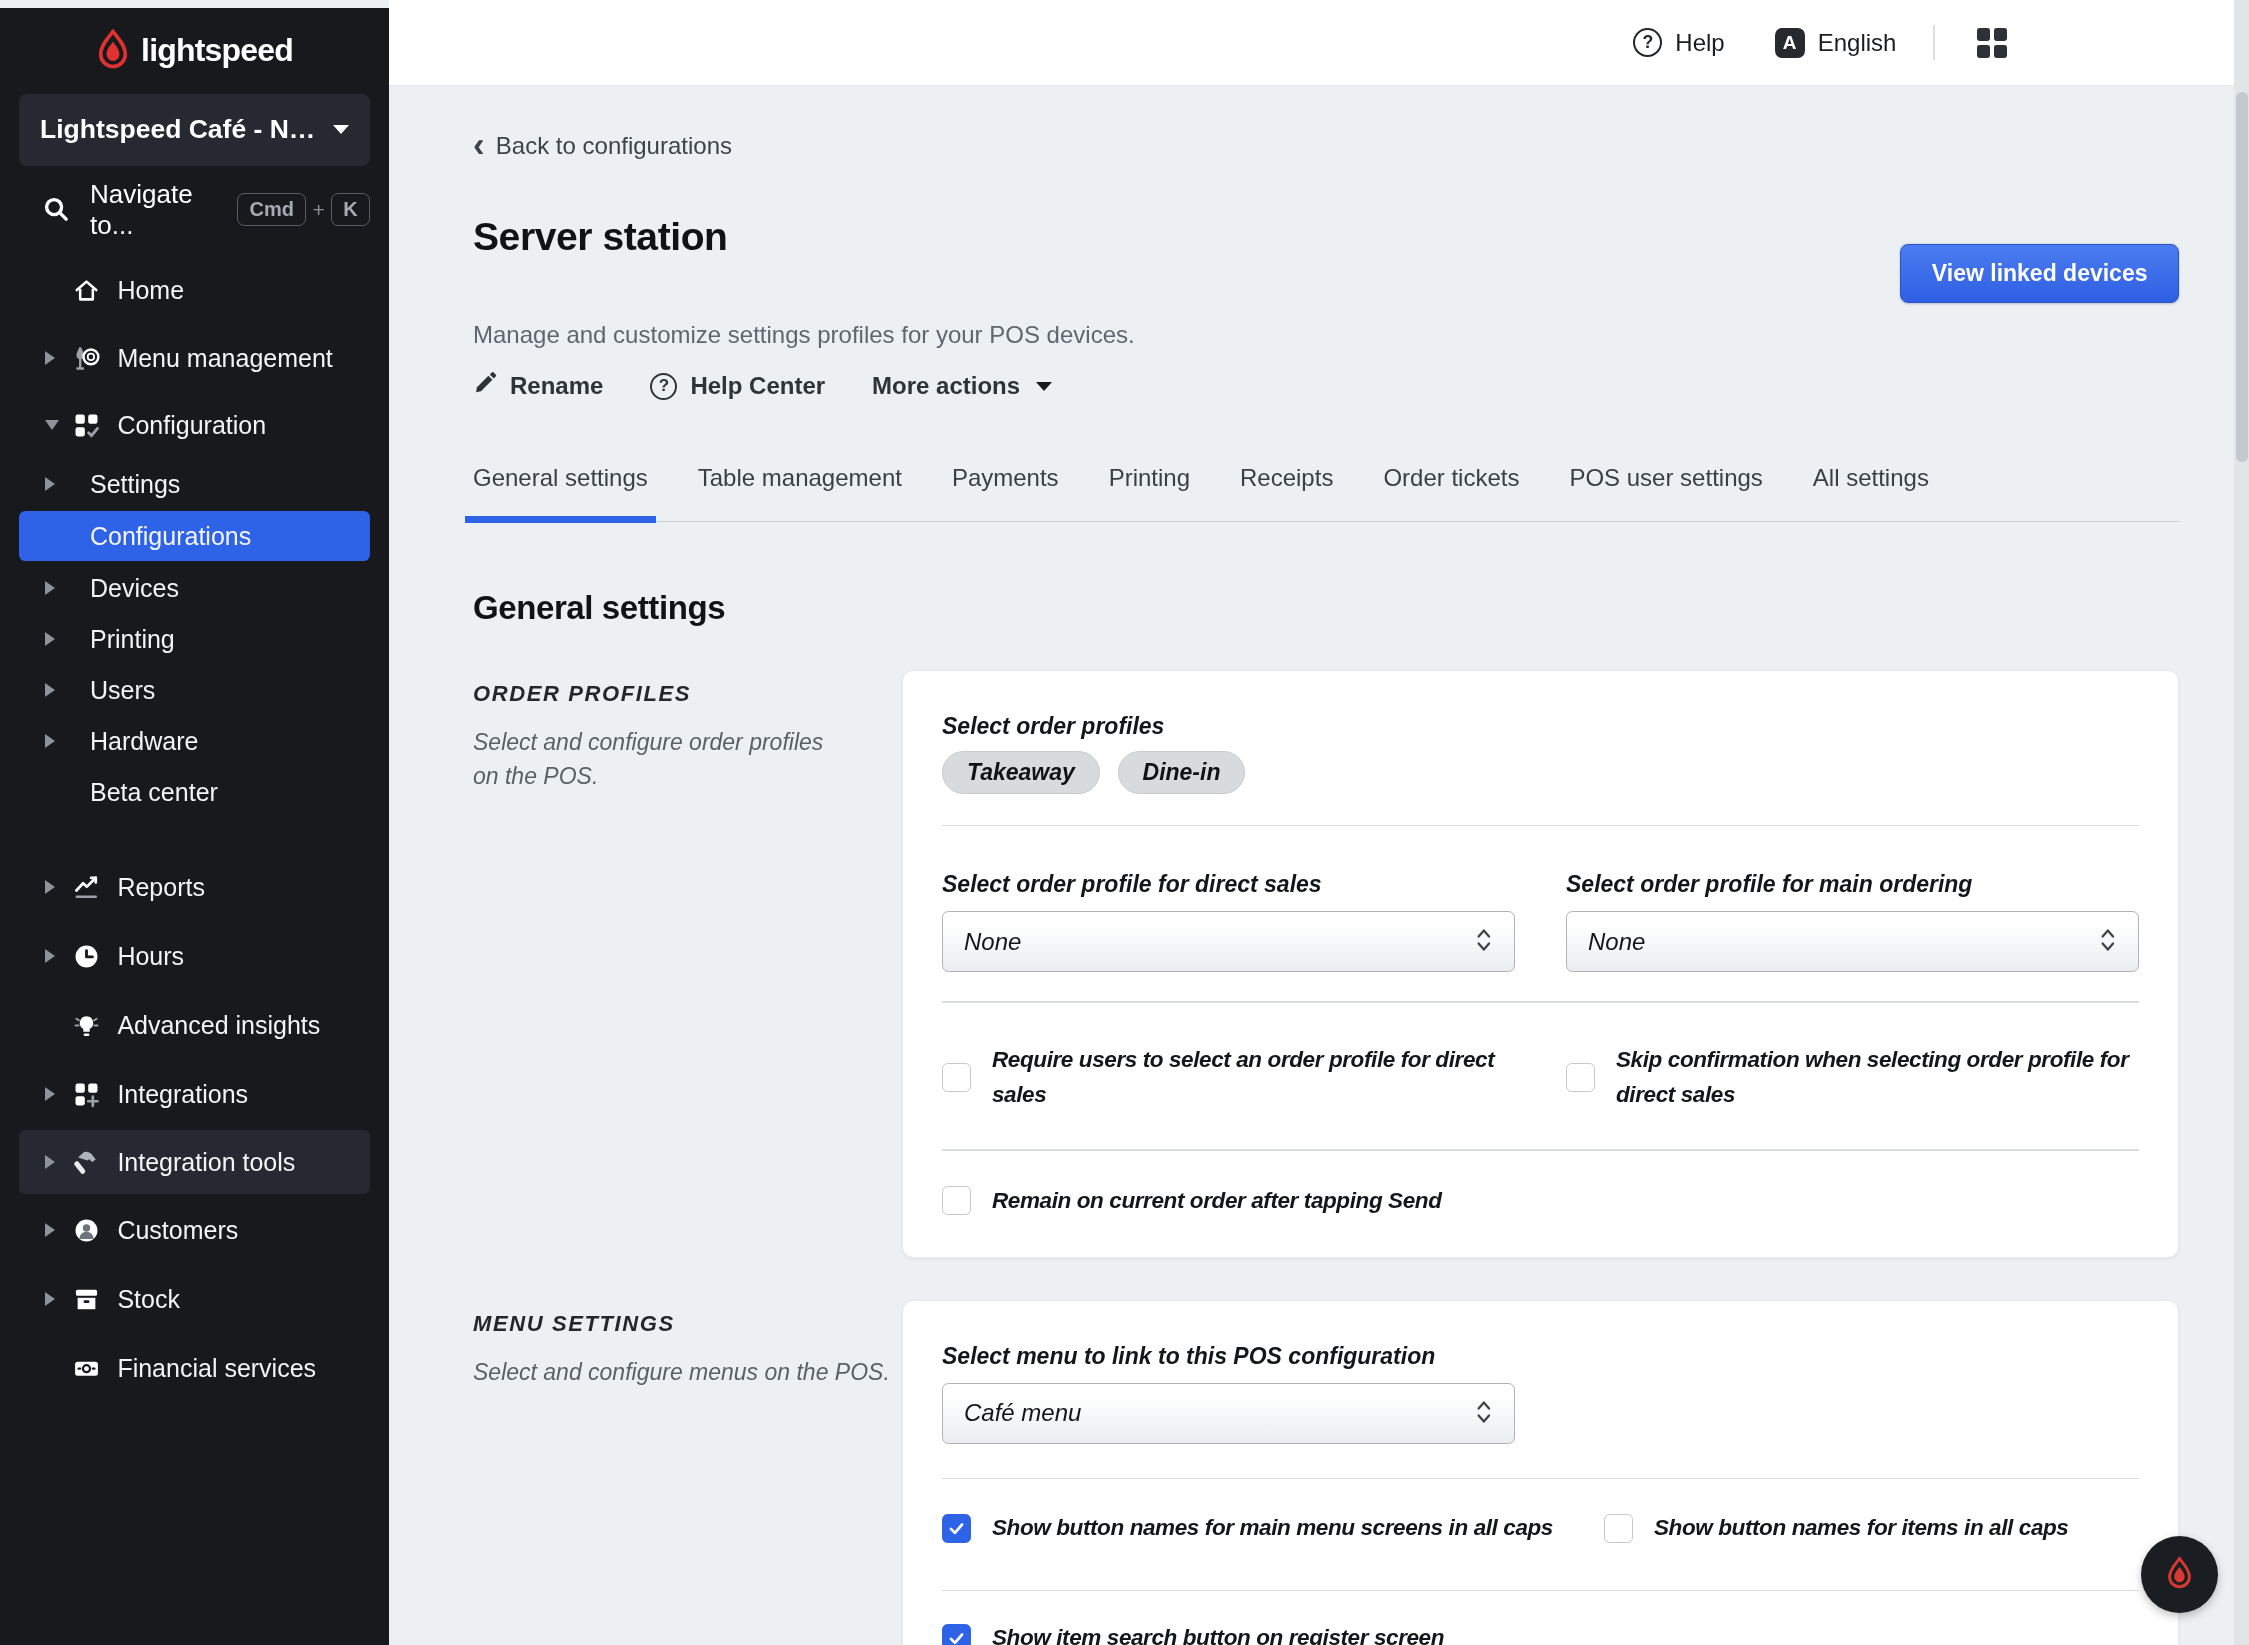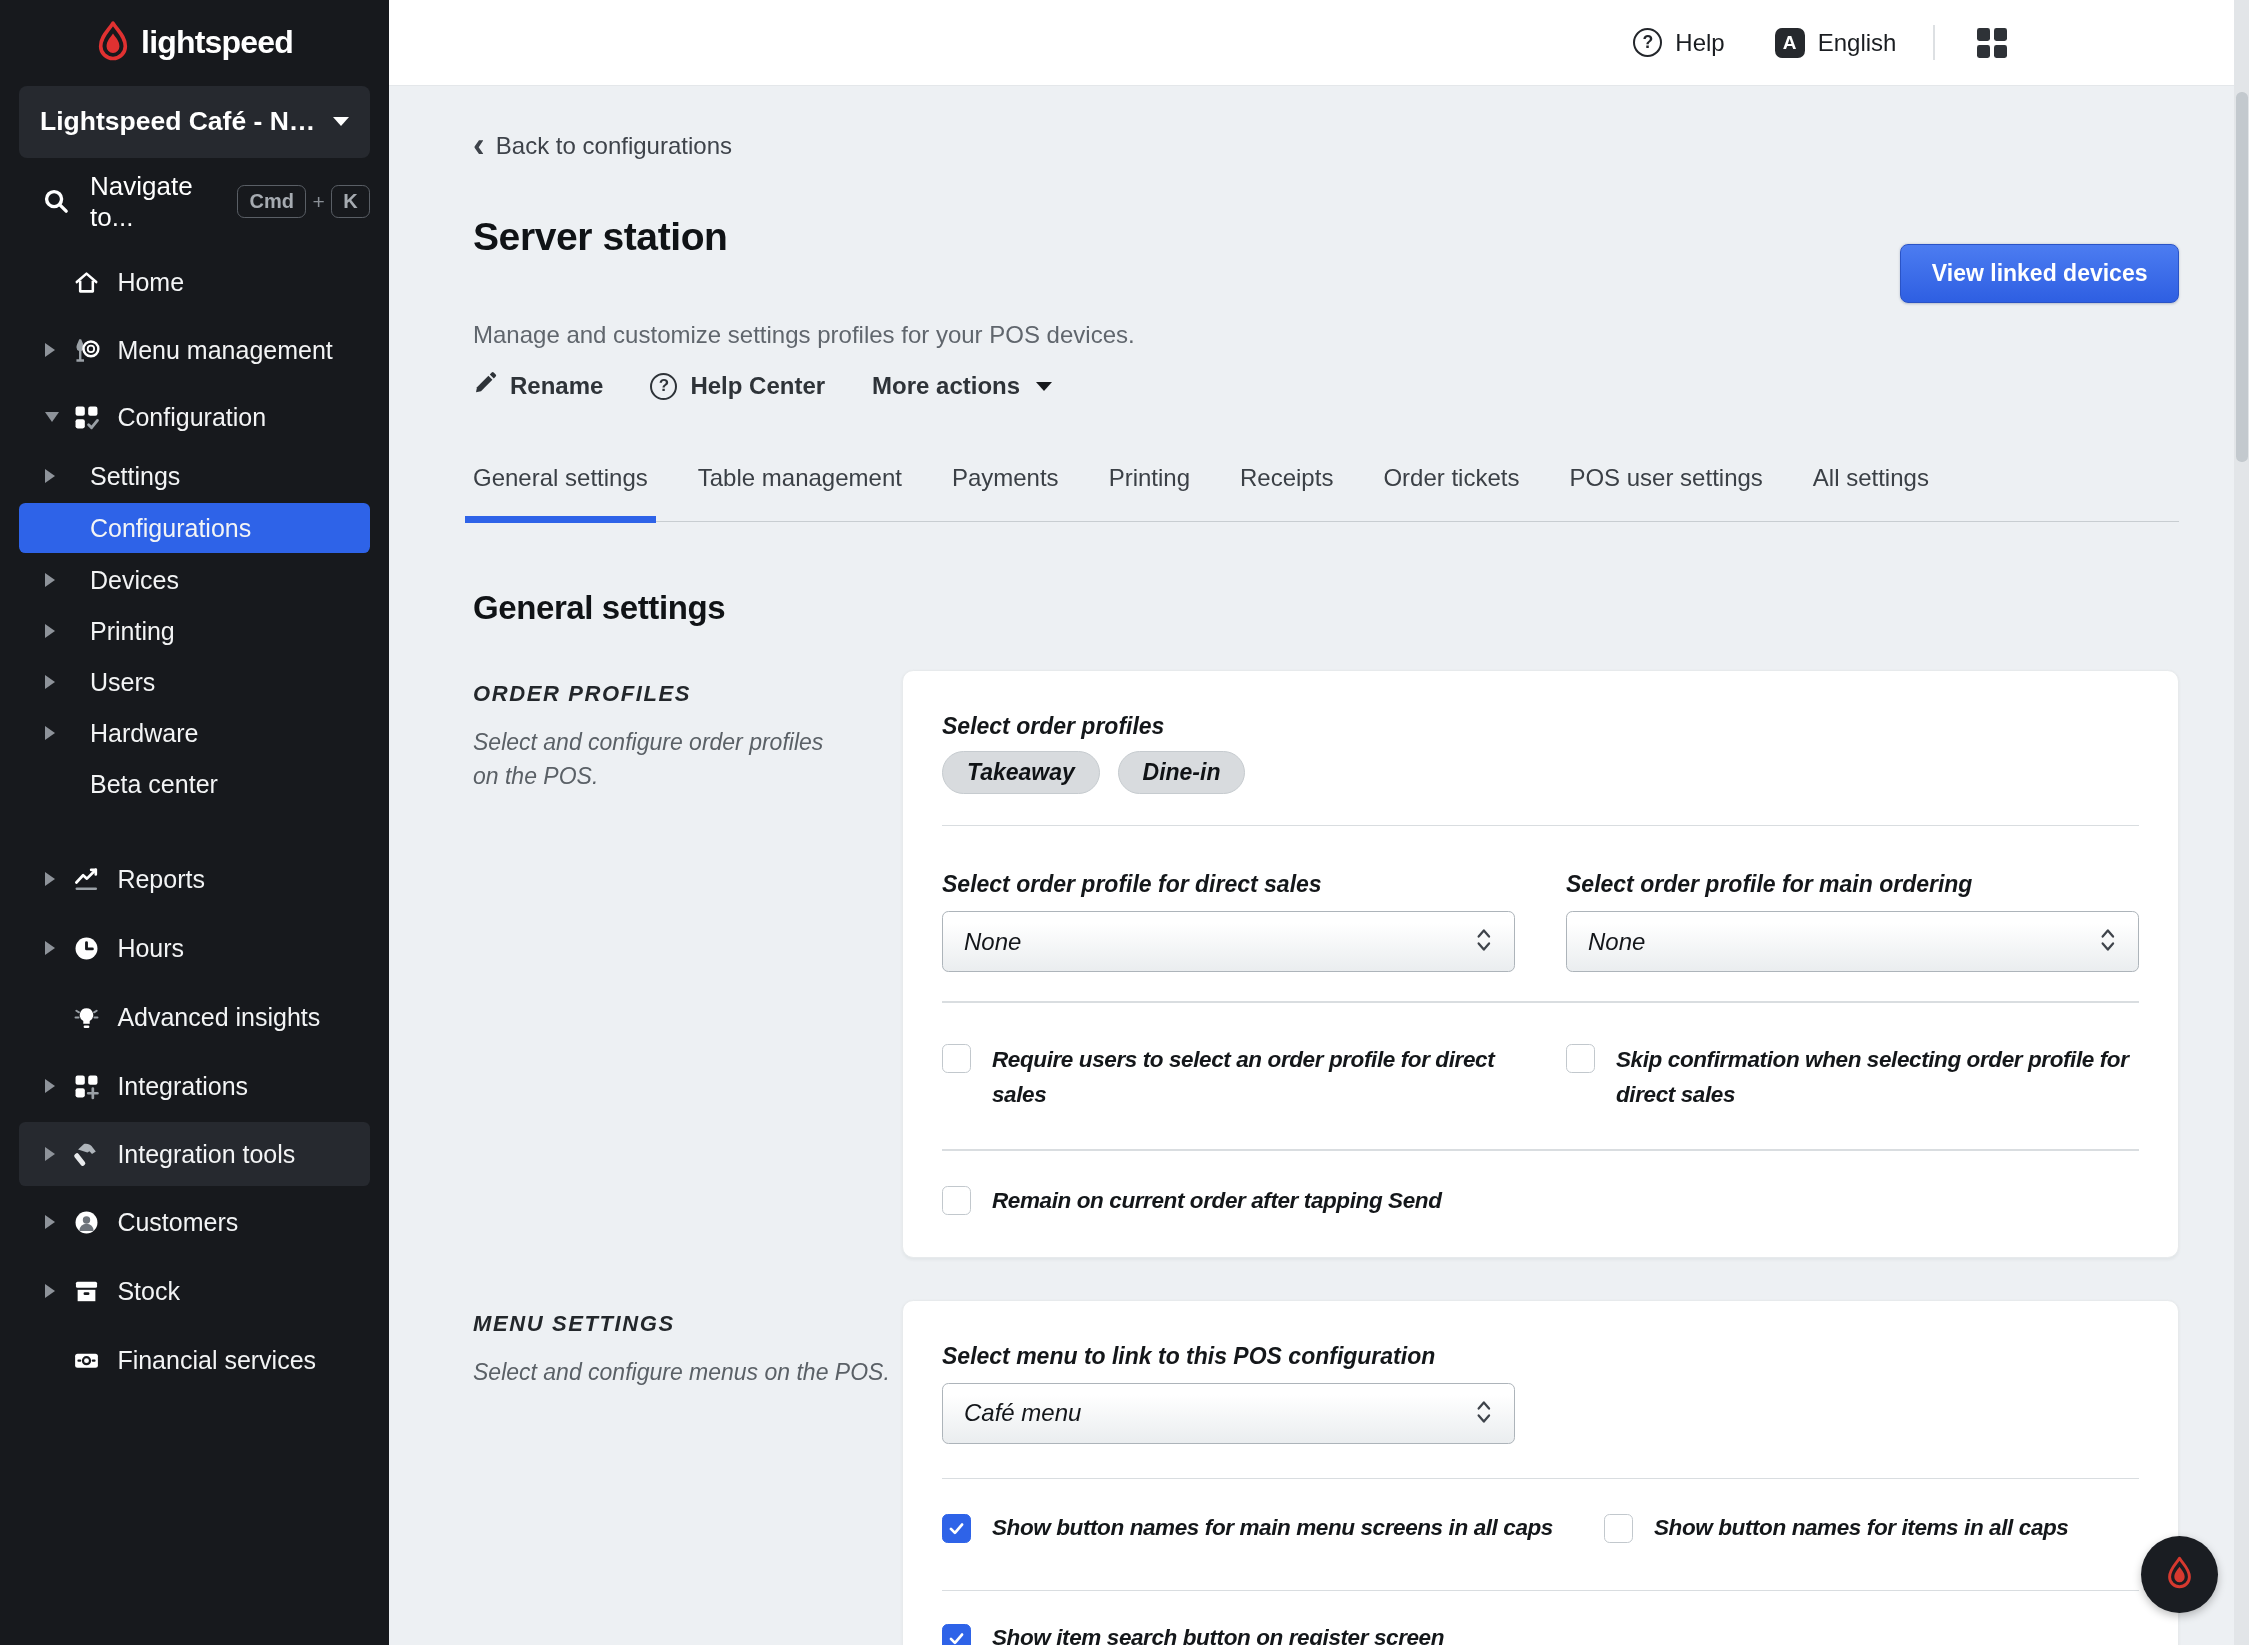--- a/index.html
+++ b/index.html
@@ -6,21 +6,21 @@
   html,body { width:2250px; height:1646px; }
   body {
     font-family:"Liberation Sans", sans-serif;
     background:#EDF0F3;
     position:relative;
     overflow:hidden;
     color:#15181B;
   }
   
   .sidebar {
-    position:absolute; left:0; top:0; bottom:0; width:389px;
+    position:absolute; left:0; top:8px; bottom:0; width:389px;
     background:#17191D; color:#F3F4F5; z-index:5;
   }
   .logo-row { height:84px; display:flex; align-items:center; justify-content:center; gap:11.2px; }
   .logo-row svg { display:block; }
   .brand-word { font-size:32px; font-weight:700; letter-spacing:-0.8px; color:#fff; }
   .store-box {
     margin:1.6px 19px 0; height:72px; background:#26292F; border-radius:8px;
     display:flex; align-items:center; justify-content:space-between;
     padding:0 21px; cursor:pointer;
   }
@@ -121,21 +121,21 @@
   .div-e { margin-top:45px; }
   .two-col { display:grid; grid-template-columns:1fr 1fr; column-gap:51px; }
   .selects-row { margin-top:45px; }
   .select-box {
     margin-top:13px; height:61px; border:0.8px solid #ADB4BA; border-radius:6.4px;
     background:linear-gradient(180deg,#FFFFFF 18%,#EAEDEF 100%);
     display:flex; align-items:center; justify-content:space-between;
     padding:0 21px; cursor:pointer;
   }
   .select-box .sel-value { font-size:24px; color:#13161A; }
-  .cb-row { display:flex; align-items:flex-start; gap:21px; cursor:pointer; }
+  .cb-row { display:flex; align-items:center; gap:21px; cursor:pointer; }
   .cb-grid { margin-top:39px; }
   .cb-grid-2 { margin-top:30.5px; }
   .cb-single { margin-top:32px; align-items:center; }
   .cb-single-2 { margin-top:29px; align-items:center; }
   .checkbox {
     width:29px; height:29px; flex:none; margin-top:1.6px;
     border:1.6px solid #C2C8CD; border-radius:5.6px; background:#fff;
     display:flex; align-items:center; justify-content:center;
   }
   .checkbox svg { display:none; }

